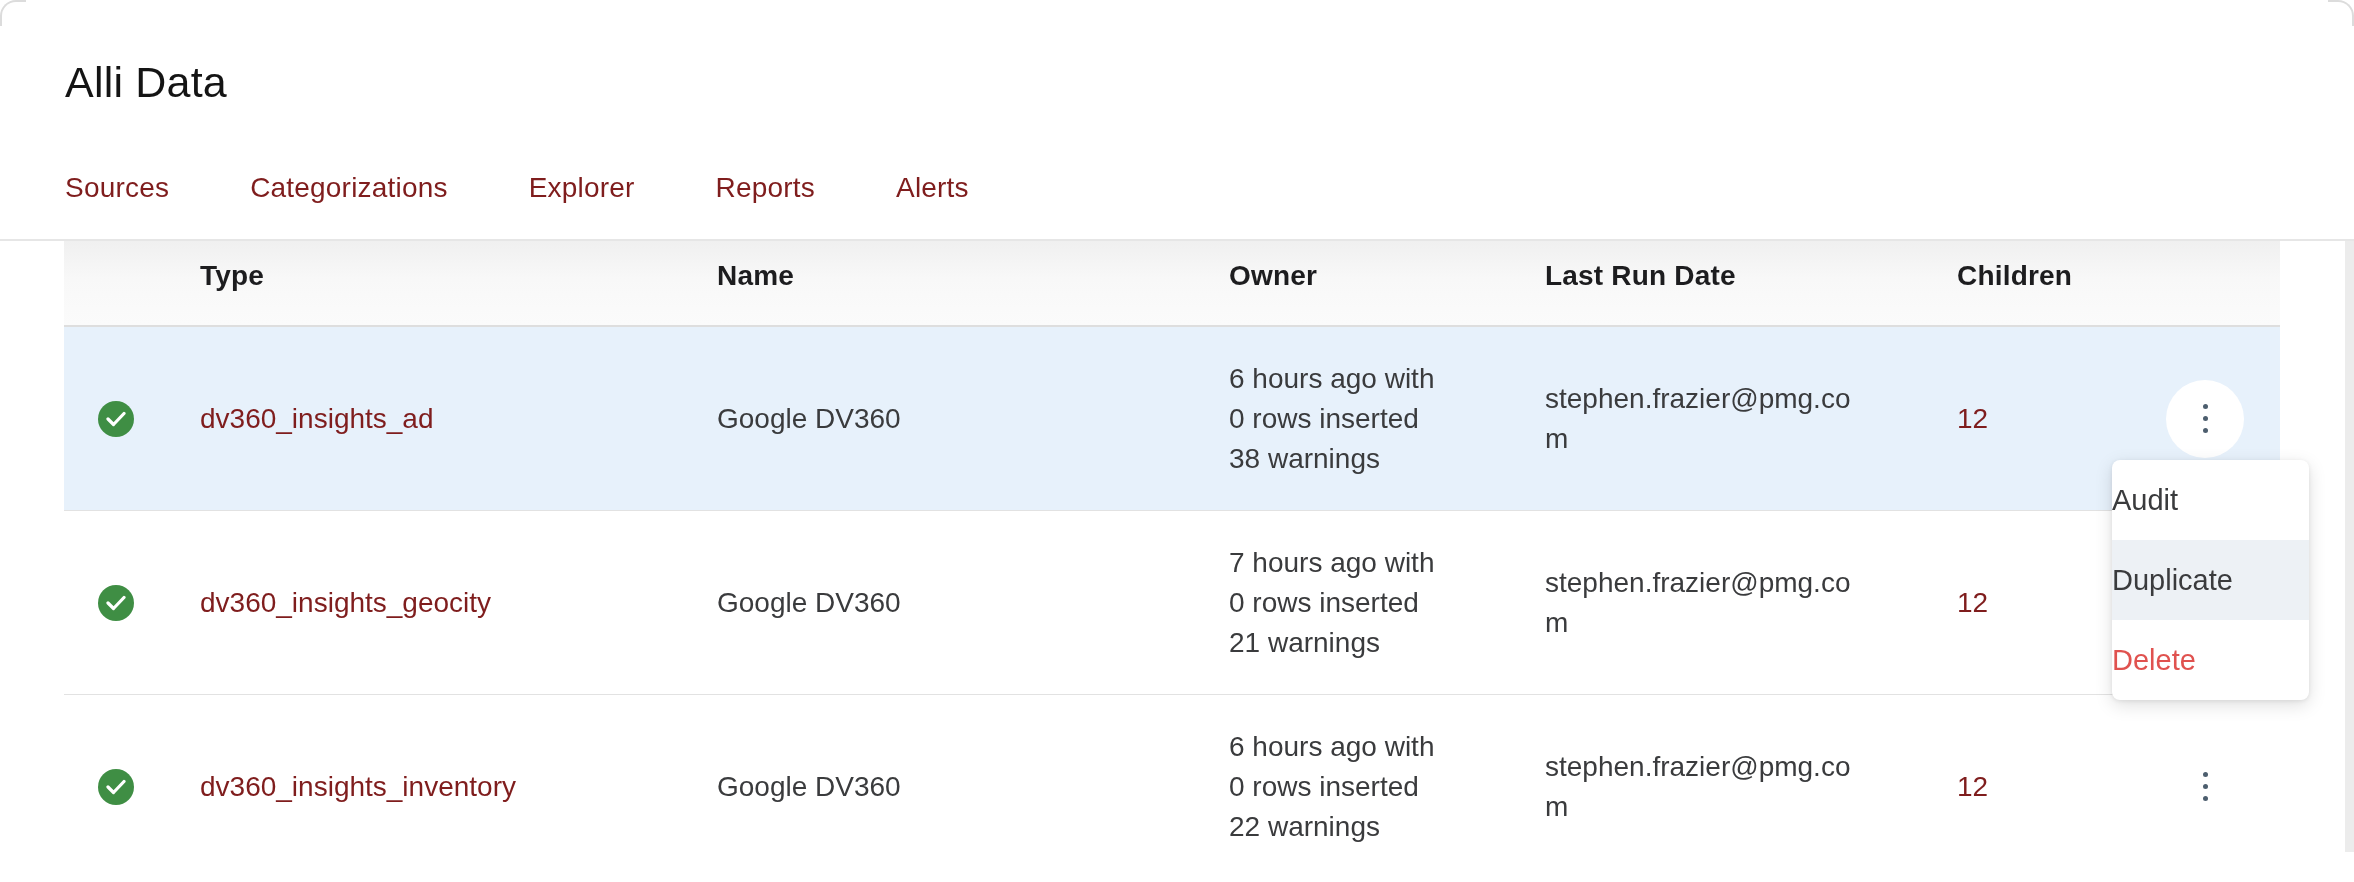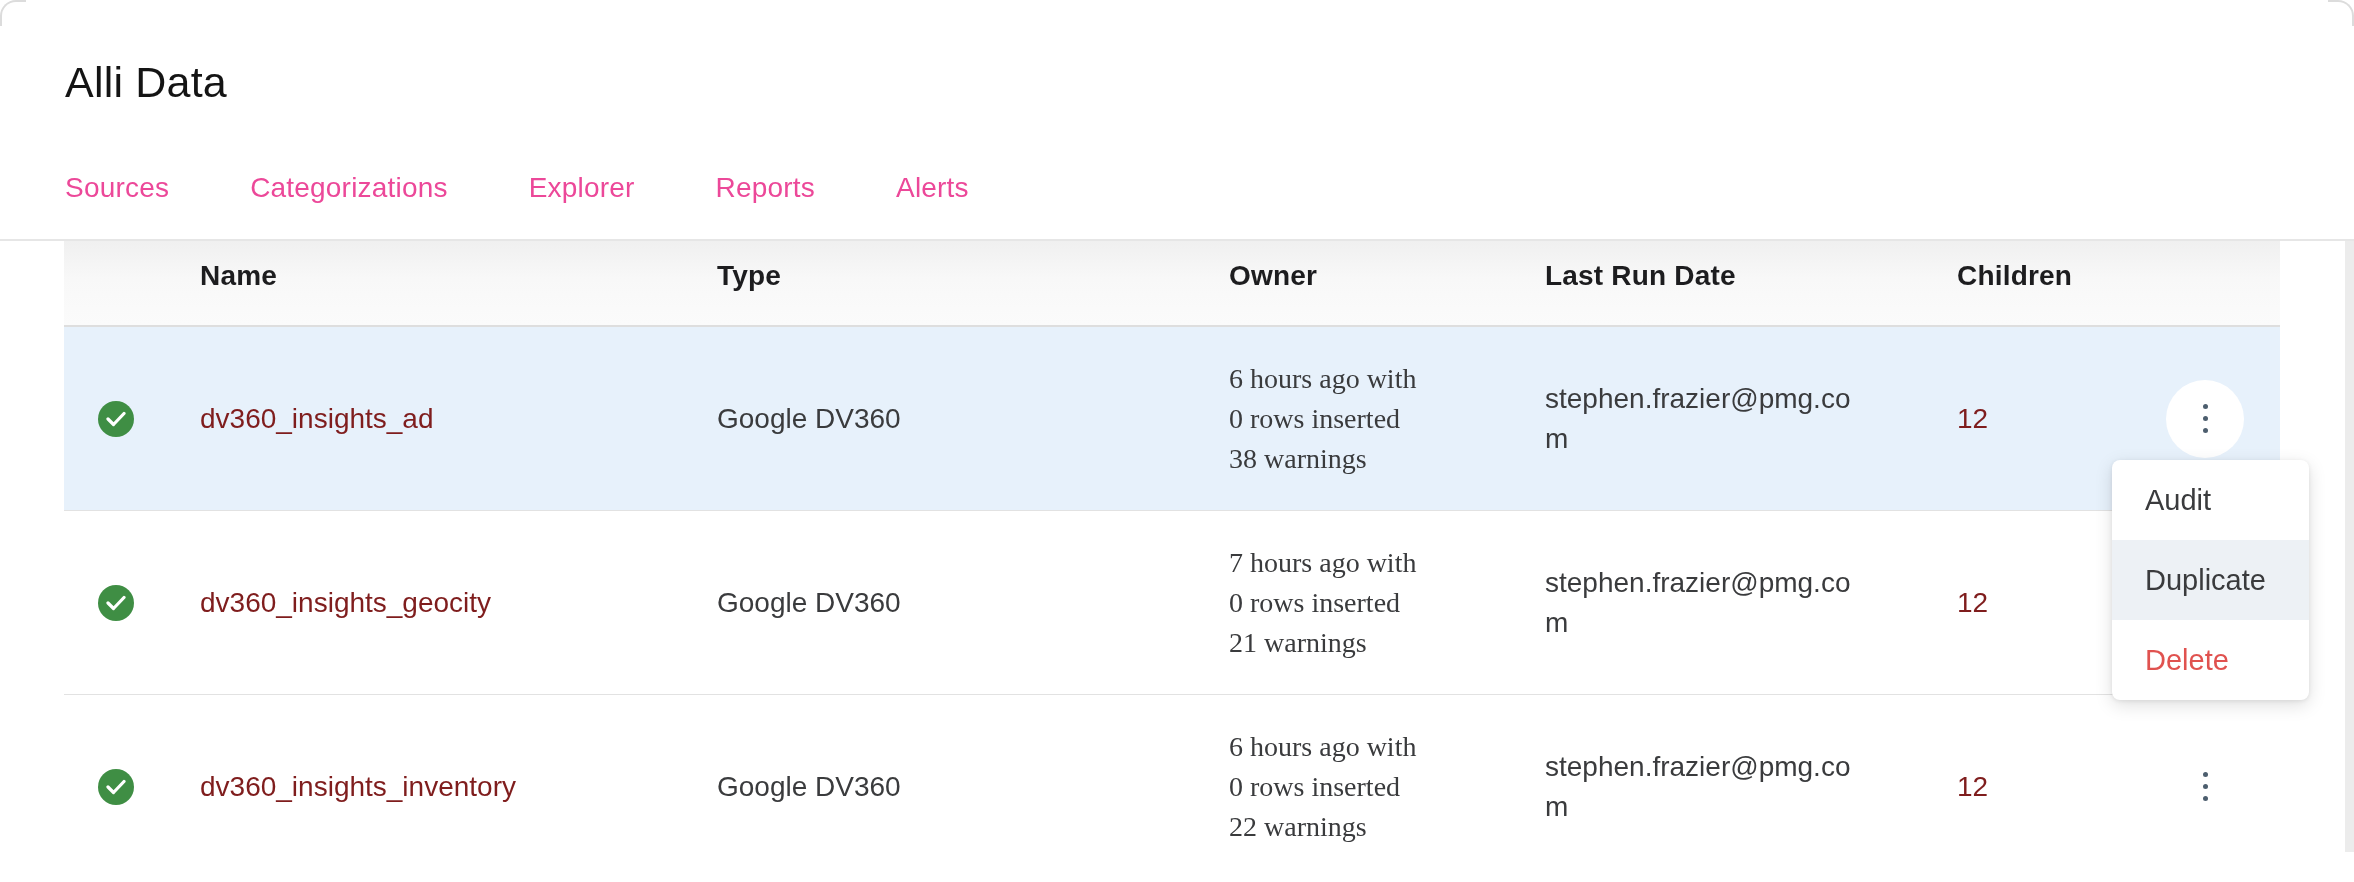--- a/index.html
+++ b/index.html
@@ -18,21 +18,21 @@
 
   .page-title {
     position:absolute; left:65px; top:58px;
     font-size:43px; font-weight:500; color:#141414; letter-spacing:.2px;
   }
 
   .tab-bar { position:absolute; left:65px; top:172px; display:flex; gap:81px; }
   .tab {
     background:none; border:none; cursor:pointer;
     font-family:"Liberation Sans", sans-serif;
-    font-size:28px; color:#ec4899; letter-spacing:.2px;
+    font-size:28px; color:#7f1d1d; letter-spacing:.2px;
   }
 
   .top-divider { position:absolute; left:0; top:239px; width:2354px; height:2px; background:#e6e6e6; }
 
   .table { position:absolute; left:64px; top:241px; width:2216px; }
 
   .grid-cols {
     display:grid;
     grid-template-columns:136px 517px 512px 316px 412px 173px 150px;
   }
@@ -56,21 +56,21 @@
   .row.selected { background:#e7f1fb; }
 
   .cell-status { padding-left:34px; display:flex; align-items:center; }
   .status-icon {
     width:36px; height:36px; border-radius:50%;
     background:#3f8e44; display:flex; align-items:center; justify-content:center;
   }
 
   .link { color:#7f1d1d; text-decoration:none; cursor:pointer; font-size:28px; }
 
-  .lastrun-line { display:block; line-height:40px;font-family:Liberation Serif, serif; }
+  .lastrun-line { display:block; line-height:40px; }
 
   .owner-text {
     display:inline-block; max-width:315px;
     word-break:break-all; overflow-wrap:anywhere; line-height:40px;
   }
 
   .cell-actions { display:flex; justify-content:center; }
   .kebab {
     width:78px; height:78px; border:none; border-radius:50%;
     background:transparent; cursor:pointer;
@@ -78,21 +78,21 @@
   }
   .kebab.active { background:#ffffff; }
   .kebab .dot { width:5px; height:5px; border-radius:50%; background:#4d5e6e; }
 
   .context-menu {
     position:absolute; left:2112px; top:460px; width:197px;
     background:#ffffff; border-radius:8px; overflow:hidden; z-index:30;
     box-shadow:0 1px 4px rgba(0,0,0,.08), 0 5px 18px rgba(0,0,0,.13);
   }
   .menu-item {
-    height:80px; display:flex; align-items:center; padding-left:33px;
+    height:80px; display:flex; align-items:center; 
     font-size:29px; color:#3a3b3d; cursor:pointer;
   }
   .menu-item.highlighted { background:#edf1f5; }
   .menu-item.danger { color:#e0524f; }
 
   .scroll-track { position:absolute; right:0; top:241px; width:9px; height:641px; background:#ececec; }
 </style>
 </head>
 <body>
 
@@ -110,22 +110,22 @@
     <button class="tab">Reports</button>
     <button class="tab">Alerts</button>
   </nav>
 
   <div class="top-divider"></div>
 
   <div class="table">
 
     <div class="thead grid-cols">
       <div class="th"></div>
+      <div class="th">Type</div>
       <div class="th">Name</div>
-      <div class="th">Type</div>
       <div class="th">Owner</div>
       <div class="th">Last Run Date</div>
       <div class="th">Children</div>
       <div class="th"></div>
     </div>
 
     <div class="row selected grid-cols">
       <div class="cell-status">
         <span class="status-icon">
           <svg width="20" height="16" viewBox="0 0 20 16">

